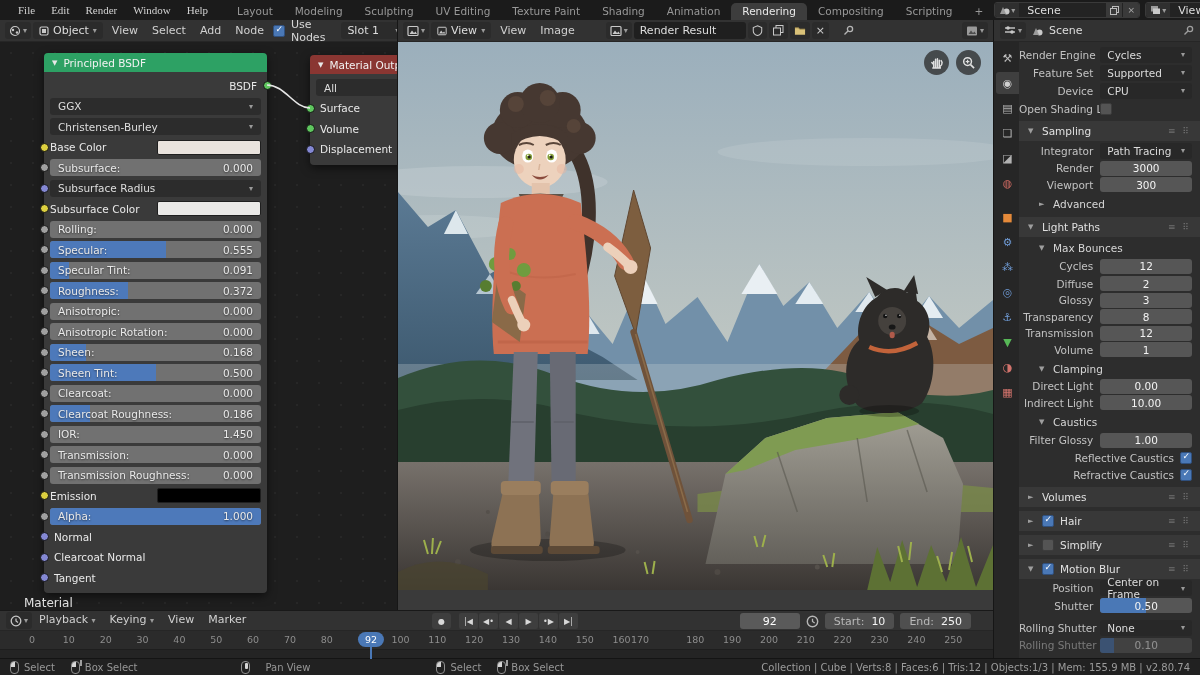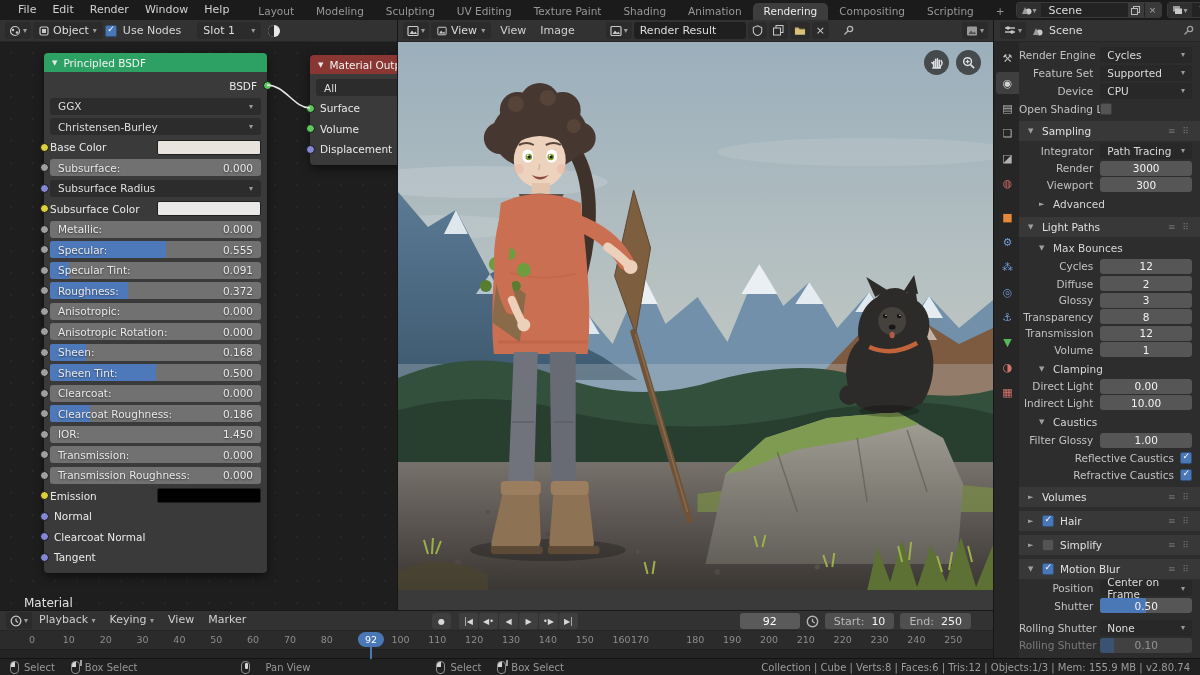--- a/index.html
+++ b/index.html
@@ -3,21 +3,21 @@
 <meta charset="utf-8">
 <style>
   * { margin:0; padding:0; box-sizing:border-box; }
   html,body { width:1200px; height:675px; overflow:hidden; }
   body { position:relative; background:#1b1b1b; font-family:"DejaVu Sans",sans-serif; font-size:11px; color:#cccccc; cursor:default; }
   svg { display:block; }
 
   
   #topbar { position:absolute; left:0; top:0; width:1200px; height:20px; background:#1b1b1b; display:flex; align-items:center; padding:0 6px; }
   .logo { width:16px; height:14px; margin-right:4px; }
-  .menu-item { padding:0 8px; color:#d2d2d2; line-height:20px; }
+  .menu-item { padding:0 8px; color:#d2d2d2; line-height:20px;font-family:Liberation Serif, serif; }
   #ws-tabs { display:flex; margin-left:10px; height:20px; align-items:flex-end; }
   .ws-tab { padding:2px 11px 3px; color:#989898; font-size:10.5px; border-radius:5px 5px 0 0; white-space:nowrap; }
   .ws-tab.active { background:#3d3d3d; color:#eaeaea; }
   #topbar-right { margin-left:auto; display:flex; gap:5px; align-items:center; }
   .id-selector { display:flex; align-items:center; height:16px; background:#232323; border:1px solid #3a3a3a; border-radius:3px; overflow:hidden; }
   .id-selector .icon-btn { width:24px; height:100%; background:#2f2f2f; display:flex; align-items:center; justify-content:center; gap:1px; color:#bbb; font-size:8px; }
   .id-selector .id-name { padding:0 8px; min-width:86px; color:#ddd; }
   .id-selector .mini-btn { width:16px; height:100%; background:#3a3a3a; display:flex; align-items:center; justify-content:center; color:#aaa; margin-left:1px; font-size:9px; }
   .chev { color:#9a9a9a; font-size:8px; }
 
@@ -181,20 +181,21 @@
       <span class="chev">▾</span>
     </span>
     <span class="hdrop">
       <svg width="10" height="10" viewBox="0 0 10 10">
           <rect x="1" y="1" width="8" height="8" rx="1.5" fill="none" stroke="#c9c9c9" stroke-width="1.2"></rect>
           <rect x="3" y="3" width="4" height="4" fill="#c9c9c9"></rect>
         </svg>
       <span>Object</span>
       <span class="chev">▾</span>
     </span>
+    <span id="shader-menus"><span class="hmenu">View</span><span class="hmenu">Select</span><span class="hmenu">Add</span><span class="hmenu">Node</span></span>
     <span class="checkbox checked"></span>
     <span class="cb-label">Use Nodes</span>
     <span class="hdrop" style="margin-left:14px;min-width:64px">
       <span>Slot 1</span>
       <span class="chev" style="margin-left:auto">▾</span>
     </span>
     <svg width="14" height="14" viewBox="0 0 14 14" style="margin-left:4px">
         <circle cx="7" cy="7" r="6" fill="#e8e8e8"></circle>
         <path d="M7 1 A6 6 0 0 0 7 13 Z" fill="#2b2b2b"></path>
       </svg>
@@ -248,21 +249,21 @@
             <span class="socket" style="background:#ddd03f"></span>
             <span class="ncolor">
               <span>Subsurface Color</span>
               <span class="swatch" style="background:#eae9e7"></span>
             </span>
           </div>
           <div class="nrow">
             <span class="socket" style="background:#a0a0a0"></span>
             <span class="nslider">
               <span class="fill" style="width:0%"></span>
-              <span class="lab">Metallic:</span>
+              <span class="lab">Rolling:</span>
               <span class="val">0.000</span>
             </span>
           </div>
           <div class="nrow">
             <span class="socket" style="background:#a0a0a0"></span>
             <span class="nslider">
               <span class="fill" style="width:55%"></span>
               <span class="lab">Specular:</span>
               <span class="val">0.555</span>
             </span>
@@ -353,20 +354,28 @@
               <span class="fill" style="width:0%"></span>
               <span class="lab">Transmission Roughness:</span>
               <span class="val">0.000</span>
             </span>
           </div>
           <div class="nrow">
             <span class="socket" style="background:#ddd03f"></span>
             <span class="ncolor">
               <span>Emission</span>
               <span class="swatch" style="background:#000000"></span>
+            </span>
+          </div>
+          <div class="nrow">
+            <span class="socket" style="background:#a0a0a0"></span>
+            <span class="nslider">
+              <span class="fill" style="width:100%"></span>
+              <span class="lab">Alpha:</span>
+              <span class="val">1.000</span>
             </span>
           </div>
           <div class="nrow">
             <span class="socket" style="background:#8488d4"></span>
             <span style="padding-left:4px">Normal</span>
           </div>
           <div class="nrow">
             <span class="socket" style="background:#8488d4"></span>
             <span style="padding-left:4px">Clearcoat Normal</span>
           </div>

